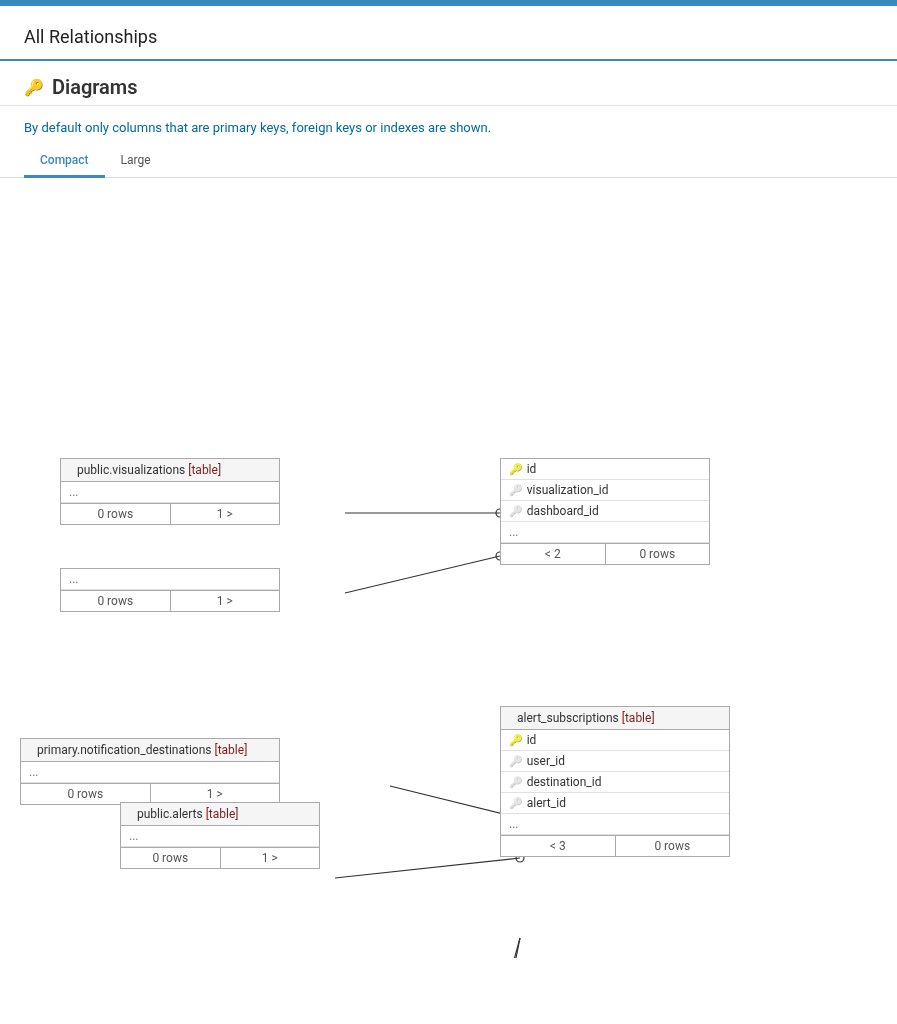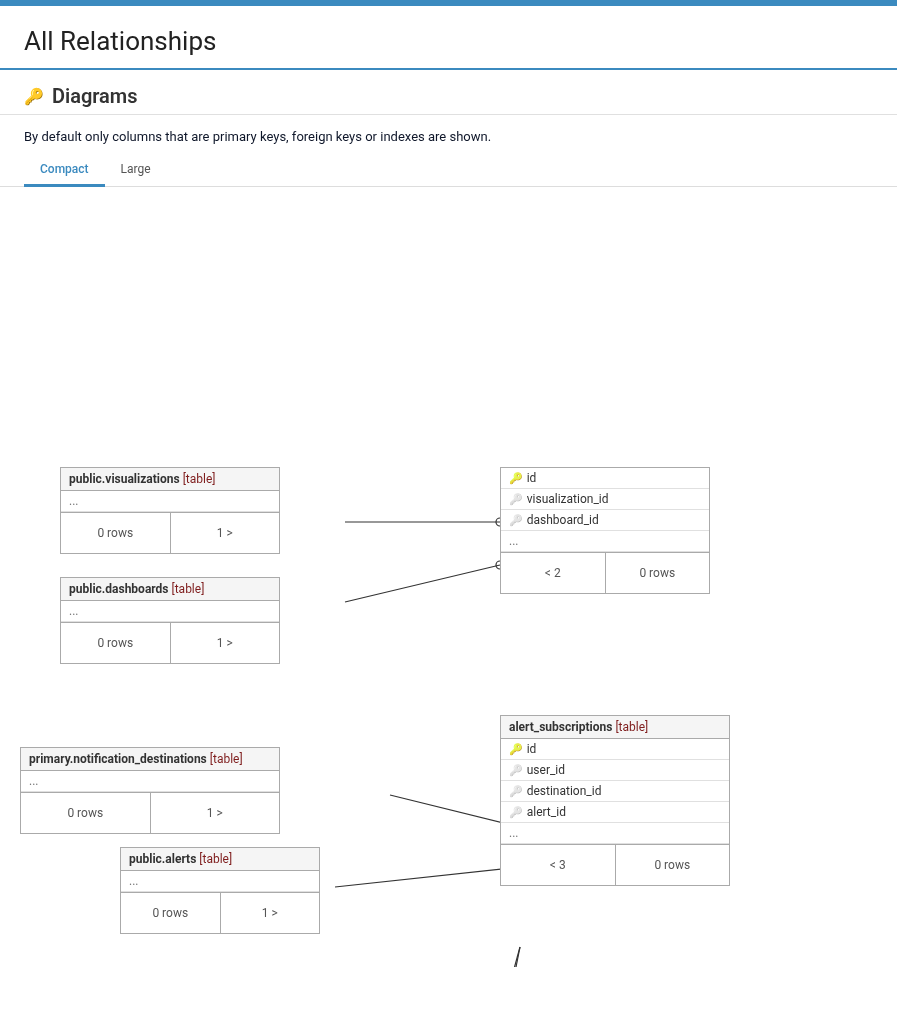--- a/index.html
+++ b/index.html
@@ -11,21 +11,21 @@
     }
     .top-bar {
       height: 6px;
       background: #3b8abf;
     }
     .page-header {
       padding: 20px 24px 12px;
       border-bottom: 2px solid #3b8abf;
     }
     .page-title {
-      font-size: 26px;
+      font-size: 18px;
       font-weight: 400;
       color: #222;
     }
     .section-header {
       padding: 14px 24px 6px;
       display: flex;
       align-items: center;
       gap: 8px;
       border-bottom: 1px solid #e0e0e0;
     }
@@ -33,21 +33,21 @@
       color: #555;
       font-size: 16px;
     }
     .section-header-label {
       font-size: 20px;
       font-weight: 600;
       color: #333;
     }
     .info-text {
       padding: 14px 24px 10px;
-      color: #0f172a;
+      color: #0369a1;
       font-size: 13px;
     }
     .tabs-container {
       padding: 0 24px;
       border-bottom: 1px solid #ddd;
       display: flex;
     }
     .tab {
       padding: 8px 16px;
       cursor: pointer;
@@ -75,42 +75,43 @@
       min-width: 160px;
     }
     .db-table-header {
       background: #f5f5f5;
       border-bottom: 1px solid #aaa;
       padding: 4px 8px;
       font-weight: bold;
       white-space: nowrap;
     }
     .db-table-header .table-name {
-      font-weight: bold;
+      font-weight: normal;
+      margin-left: 8px;
     }
     .db-table-header .table-type {
       font-weight: normal;
       color: #7f1d1d;
     }
     .db-table-row {
       padding: 3px 8px;
       border-bottom: 1px solid #e0e0e0;
       display: flex;
       align-items: center;
       gap: 4px;
     }
     .db-table-row:last-child {
       border-bottom: none;
     }
     .db-table-footer {
       display: flex;
       border-top: 1px solid #aaa;
     }
     .db-table-footer-cell {
-      padding: 13px 8px;
+      padding: 3px 8px;
       flex: 1;
       text-align: center;
       border-right: 1px solid #aaa;
       color: #555;
     }
     .db-table-footer-cell:last-child {
       border-right: none;
     }
     .key-icon {
       font-size: 11px;
@@ -204,24 +205,20 @@
       <span>dashboard_id</span>
     </div>
     <div class="db-table-row dots-text">...</div>
     <div class="db-table-footer">
       <div class="db-table-footer-cell">&lt; 2</div>
       <div class="db-table-footer-cell">0 rows</div>
     </div>
   </div>
 
   <div class="db-table" style="left:60px; top:390px; min-width:220px;">
-    <div class="db-table-header">
-      <span class="table-name">public.dashboards</span>
-      <span class="table-type"> [table]</span>
-    </div>
     <div class="db-table-row dots-text">...</div>
     <div class="db-table-footer">
       <div class="db-table-footer-cell">0 rows</div>
       <div class="db-table-footer-cell">1 &gt;</div>
     </div>
   </div>
 
   <div class="db-table" style="left:20px; top:560px; min-width:260px;">
     <div class="db-table-header">
       <span class="table-name">primary.notification_destinations</span>
@@ -255,21 +252,21 @@
       <span class="key-icon key-foreign" style="filter: grayscale(1) opacity(0.5); font-size: 11px;">🔑</span>
       <span>alert_id</span>
     </div>
     <div class="db-table-row dots-text">...</div>
     <div class="db-table-footer">
       <div class="db-table-footer-cell">&lt; 3</div>
       <div class="db-table-footer-cell">0 rows</div>
     </div>
   </div>
 
-  <div class="db-table" style="left:120px; top:660px; min-width:200px;">
+  <div class="db-table" style="left:120px; top:624px; min-width:200px;">
     <div class="db-table-header">
       <span class="table-name">public.alerts</span>
       <span class="table-type"> [table]</span>
     </div>
     <div class="db-table-row dots-text">...</div>
     <div class="db-table-footer">
       <div class="db-table-footer-cell">0 rows</div>
       <div class="db-table-footer-cell">1 &gt;</div>
     </div>
   </div>

